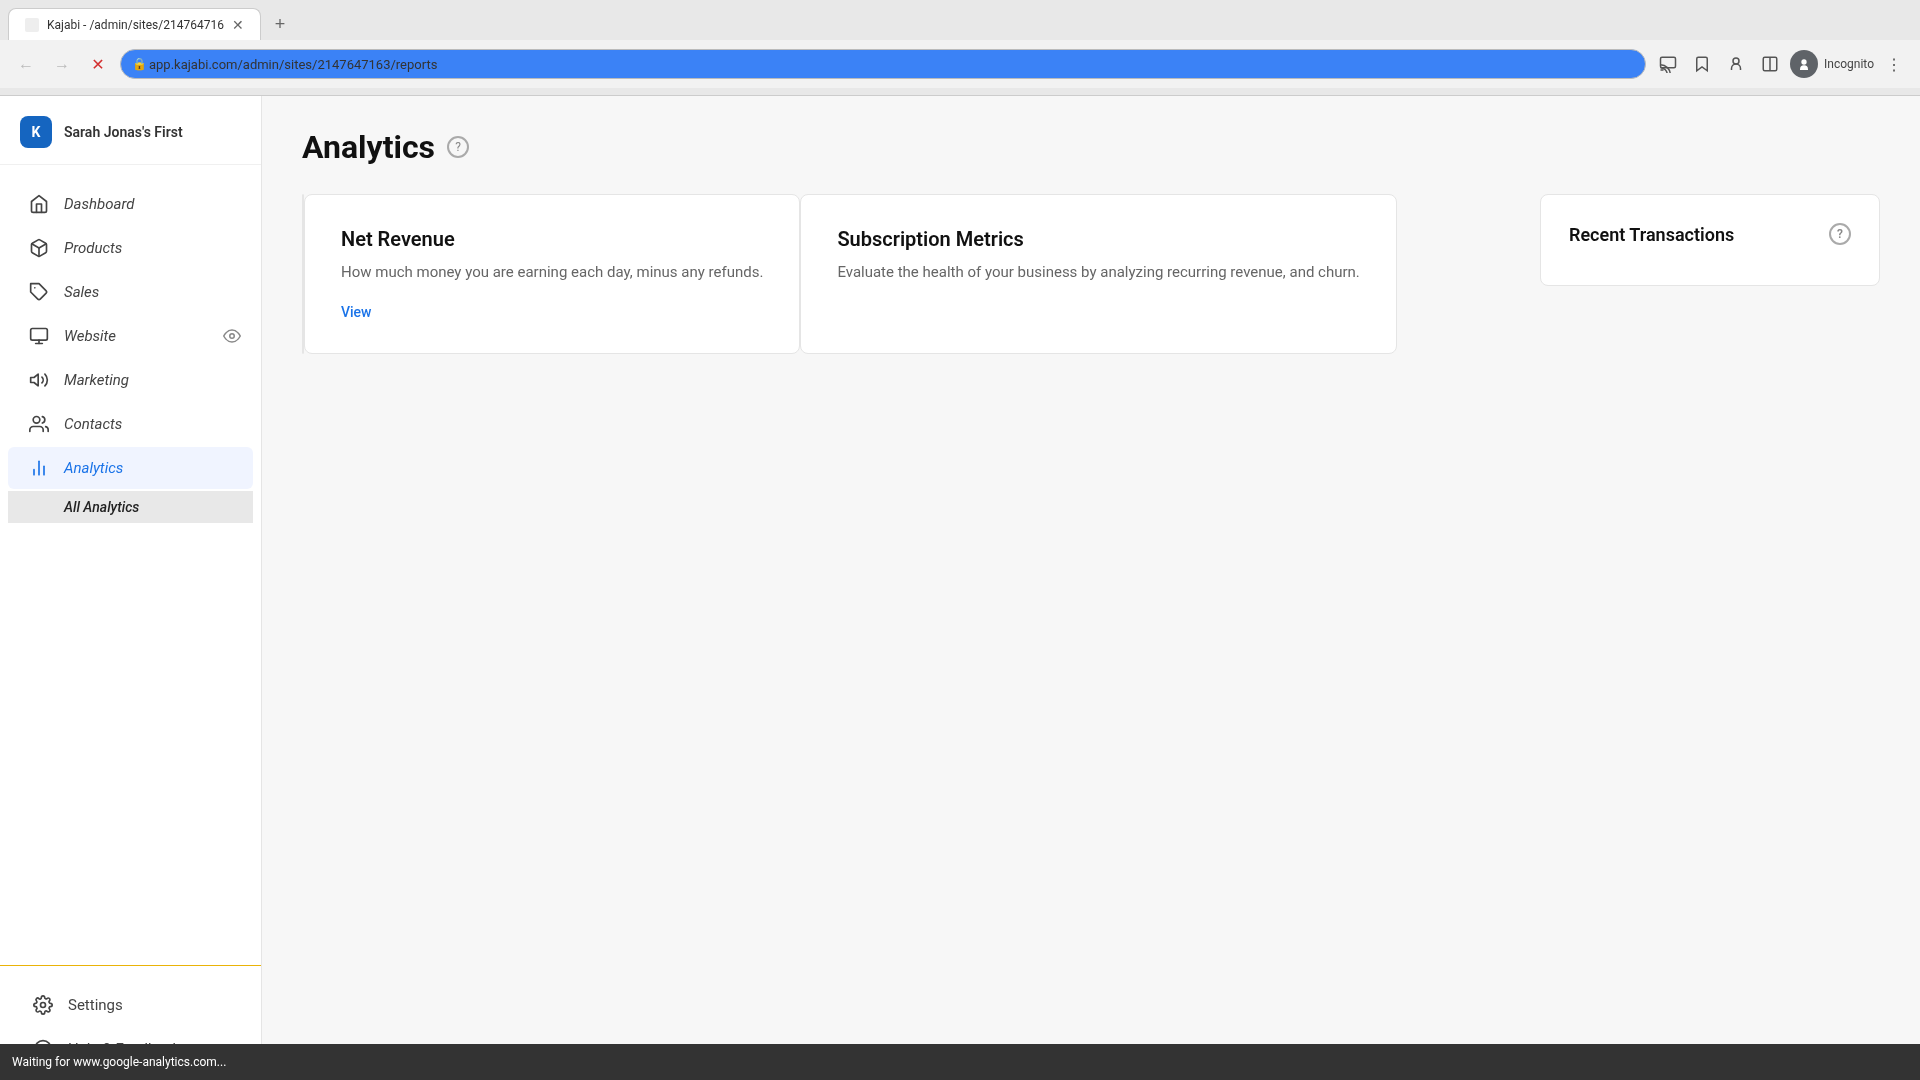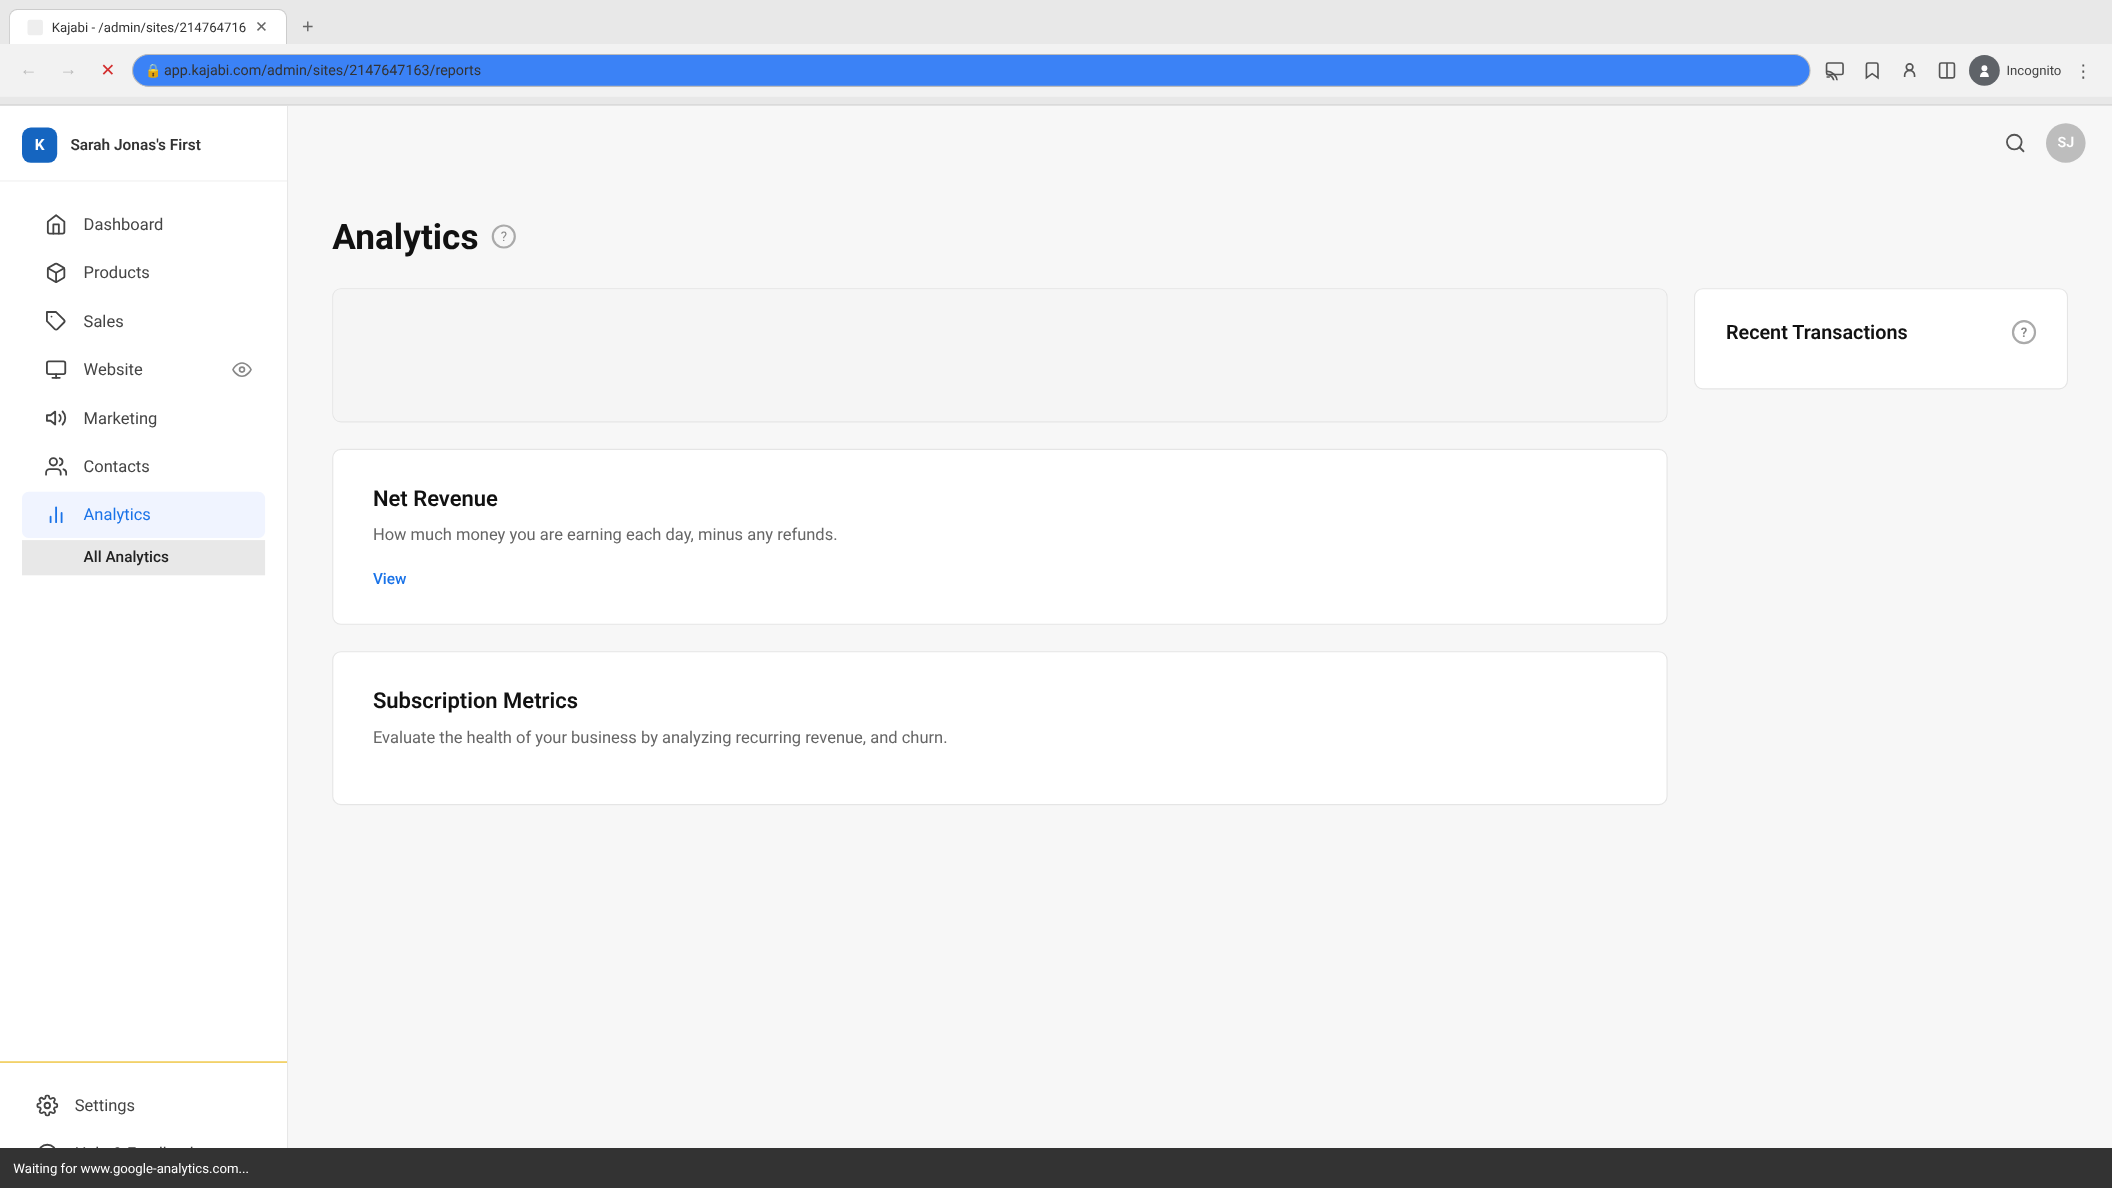--- a/index.html
+++ b/index.html
@@ -27,42 +27,42 @@
 
     
     .app-layout { display: flex; flex: 1; overflow: hidden; }
 
     
     .sidebar { width: 262px; background: #fff; border-right: 1px solid #e5e5e5; display: flex; flex-direction: column; flex-shrink: 0; overflow-y: auto; }
     .sidebar-header { padding: 20px 20px 16px 20px; display: flex; align-items: center; gap: 12px; border-bottom: 1px solid #f0f0f0; }
     .sidebar-logo { width: 32px; height: 32px; background: #1565c0; border-radius: 8px; display: flex; align-items: center; justify-content: center; }
     .sidebar-logo-text { color: #fff; font-weight: 700; font-size: 14px; }
     .sidebar-brand { font-size: 14px; font-weight: 600; color: #333; }
-    .sidebar-nav { flex: 1; padding: 16px 12px; }
+    .sidebar-nav { flex: 1; padding: 16px 0; font-style: italic; }
     .nav-item { display: flex; align-items: center; gap: 14px; padding: 10px 20px; cursor: pointer; color: #444; font-size: 15px; font-weight: 400; border-radius: 6px; margin: 2px 8px; position: relative; }
     .nav-item.active { background: #f0f4ff; color: #1a73e8; }
     .nav-item .nav-icon { width: 22px; height: 22px; display: flex; align-items: center; justify-content: center; flex-shrink: 0; }
     .nav-item .eye-icon { position: absolute; right: 12px; color: #888; font-size: 14px; }
     .nav-sub { margin-left: 0; }
     .nav-sub-item { display: flex; align-items: center; padding: 8px 20px 8px 56px; cursor: pointer; font-size: 14px; color: #444; border-radius: 0; margin: 2px 8px; }
     .nav-sub-item.active { background: #e8e8e8; color: #222; font-weight: 500; }
     .sidebar-footer { padding: 16px 0 8px 4px; border-top: 1px solid #eab308; }
 
     
     .main-content { flex: 1; overflow-y: auto; background: #f7f7f7; }
     .main-header { display: flex; align-items: center; justify-content: flex-end; padding: 16px 24px; background: #f7f7f7; gap: 12px; }
     .search-btn { width: 32px; height: 32px; display: flex; align-items: center; justify-content: center; cursor: pointer; color: #555; font-size: 18px; }
     .user-avatar { width: 36px; height: 36px; background: #bdbdbd; border-radius: 50%; display: flex; align-items: center; justify-content: center; color: #fff; font-size: 13px; font-weight: 600; cursor: pointer; }
     .content-area { padding: 32px 40px; }
     .page-title-row { display: flex; align-items: center; gap: 12px; margin-bottom: 28px; }
     .page-title { font-size: 32px; font-weight: 700; color: #111; }
     .help-icon { width: 22px; height: 22px; border-radius: 50%; border: 2px solid #aaa; display: flex; align-items: center; justify-content: center; font-size: 12px; color: #888; cursor: pointer; }
 
     .cards-area { display: flex; gap: 24px; }
-    .cards-main { flex: 1; display: flex; flex-direction: column; gap: 0; }
+    .cards-main { flex: 1; display: flex; flex-direction: row; gap: 0; }
     .cards-side { width: 340px; flex-shrink: 0; }
 
     
     .card { background: #fff; border-radius: 8px; border: 1px solid #e5e5e5; margin-bottom: 24px; overflow: hidden; }
     .card-loading { height: 120px; background: linear-gradient(90deg, #f5f5f5 25%, #ebebeb 50%, #f5f5f5 75%); background-size: 400% 100%; animation: shimmer 1.5s infinite; }
     @keyframes shimmer { 0% { background-position: 100% 0; } 100% { background-position: -100% 0; } }
     .card-body { padding: 32px 36px; }
     .card-title { font-size: 20px; font-weight: 600; color: #111; margin-bottom: 10px; }
     .card-desc { font-size: 15px; color: #666; margin-bottom: 18px; line-height: 1.5; }
     .card-link { font-size: 14px; color: #1a73e8; font-weight: 500; cursor: pointer; }
@@ -257,29 +257,20 @@
               <path d="M9.09 9a3 3 0 0 1 5.83 1c0 2-3 3-3 3"></path>
               <line x1="12" y1="17" x2="12.01" y2="17"></line>
             </svg>
         </span>
         <span>Help &amp; Feedback</span>
       </div>
     </div>
   </div>
 
   <div class="main-content">
-    <div class="main-header">
-      <div class="search-btn">
-        <svg width="20" height="20" viewBox="0 0 24 24" fill="none" stroke="#555" stroke-width="2" stroke-linecap="round" stroke-linejoin="round">
-            <circle cx="11" cy="11" r="8"></circle>
-            <line x1="21" y1="21" x2="16.65" y2="16.65"></line>
-          </svg>
-      </div>
-      <div class="user-avatar">SJ</div>
-    </div>
 
     <div class="content-area">
       <div class="page-title-row">
         <h1 class="page-title">Analytics</h1>
         <div class="help-icon">?</div>
       </div>
 
       <div class="cards-area">
         <div class="cards-main">
 

